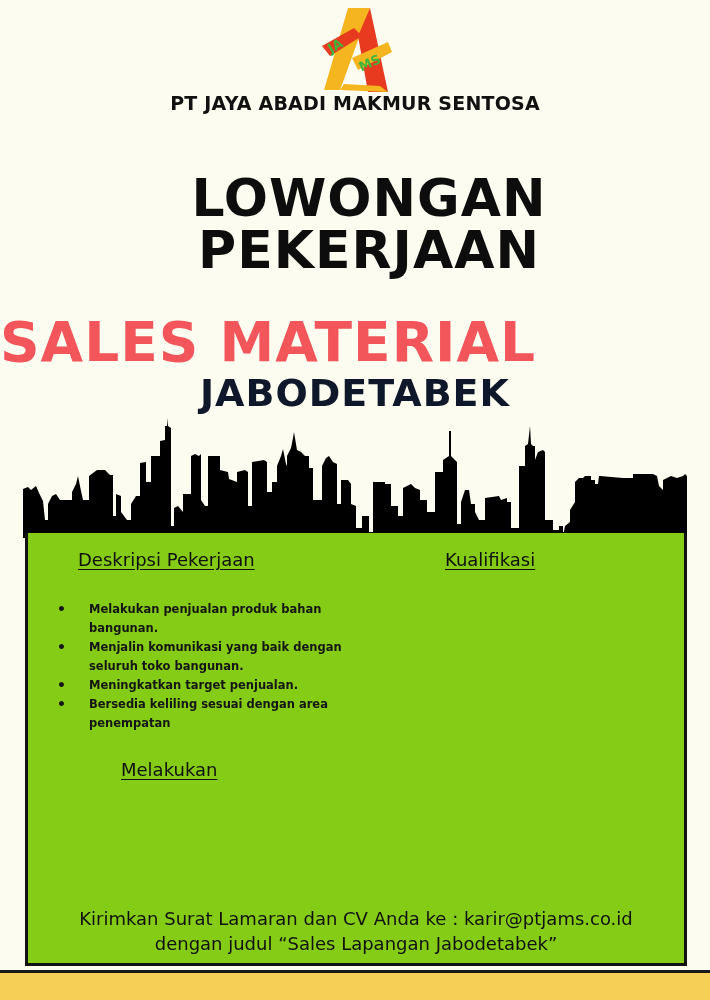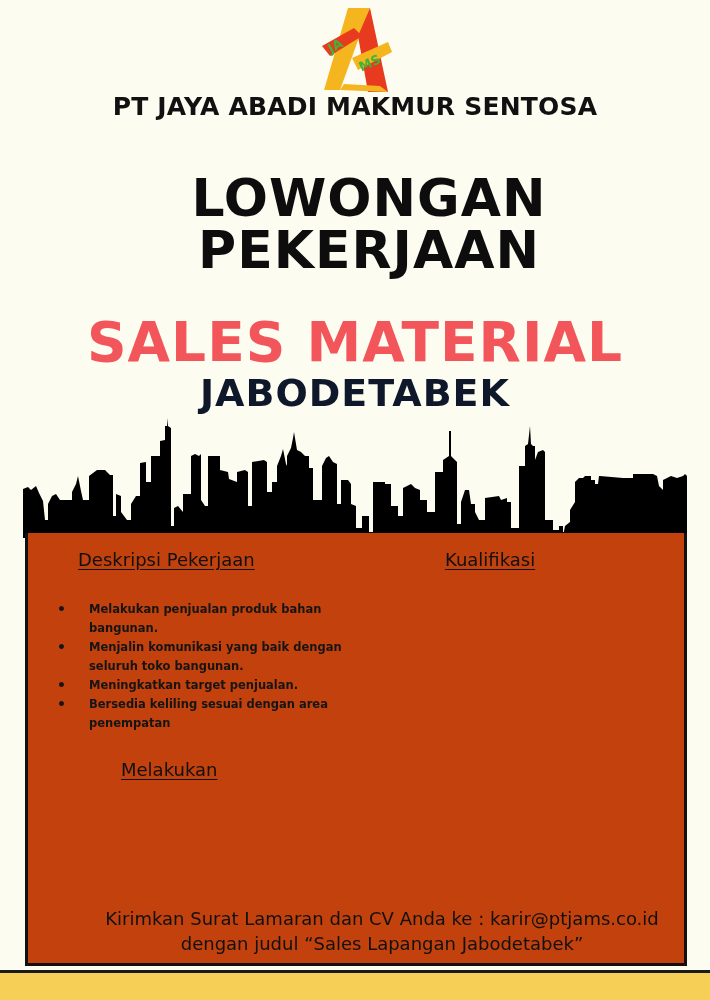--- a/index.html
+++ b/index.html
@@ -6,59 +6,59 @@
   body {
     width: 710px; height: 1000px; overflow: hidden;
     background: #fdfcf1;
     position: relative;
     font-family: "DejaVu Sans", sans-serif;
     color: #111;
   }
   .logo { position: absolute; left: 318px; top: 6px; width: 76px; height: 90px; }
   .company {
     position: absolute; top: 92px; left: 0; width: 710px; text-align: center;
-    font-family: "DejaVu Sans", sans-serif; font-weight: bold; font-size: 25px;
+    font-family: "DejaVu Sans", sans-serif; font-weight: bold; font-size: 19px;
     letter-spacing: 0.2px; color: #111;
   }
   .headline {
     position: absolute; top: 172px; left: 0; width: 706px; text-align: center;
     font-family: "DejaVu Sans", sans-serif; font-weight: bold;
     font-size: 52px; line-height: 52px; color: #0d0d0d; letter-spacing: 1px; margin-left: 16px;
   }
   .job-title {
-    position: absolute; top: 312px; left: 0; width: 710px; text-align: center;
+    position: absolute; top: 312px; left: 0; width: 710px; text-align: left;
     font-family: "DejaVu Sans", sans-serif; font-weight: bold;
     font-size: 55px; line-height: 60px; color: #f2555a; letter-spacing: 1px;
   }
   .job-location {
     position: absolute; top: 373px; left: 0; width: 710px; text-align: center;
     font-family: "DejaVu Sans", sans-serif; font-weight: bold;
     font-size: 38px; line-height: 40px; color: #0f172a; letter-spacing: 1px;
   }
   .skyline { position: absolute; left: 23px; top: 416px; width: 664px; height: 122px; }
   .content-box {
     position: absolute; left: 25px; top: 533px; width: 656px; height: 430px;
-    border: 3px solid #111; border-top: none; background: #c2410c;
+    border: 3px solid #111; border-top: none; background: #84cc16;
   }
   .section-heading {
     position: absolute; font-size: 18px; text-decoration: underline;
     text-underline-offset: 3px; color: #111; font-family: "DejaVu Sans", sans-serif;
   }
   ul.bullets {
     position: absolute; margin: 15px; padding: 0; list-style: none;
     font-family: "DejaVu Sans", sans-serif; font-weight: bold; font-size: 11.5px;
     line-height: 19px; color: #151515;
   }
   ul.bullets li { position: relative; padding-left: 34px; }
   ul.bullets li::before {
     content: "\2022"; position: absolute; left: 2px; top: 0; font-size: 14px;
   }
   .footer-line {
     position: absolute; left: 0; width: 656px; text-align: center;
-    font-family: "DejaVu Sans", sans-serif; font-size: 18px; color: #111; margin-left: 26px;
+    font-family: "DejaVu Sans", sans-serif; font-size: 18px; color: #111;
   }
   .bottom-bar {
     position: absolute; left: 0; top: 970px; width: 710px; height: 30px;
     background: #f5cf56; border-top: 3px solid #1a1a1a;
   }
 </style>
 </head>
 <body>
 
 <svg class="logo" viewBox="0 0 76 90">

